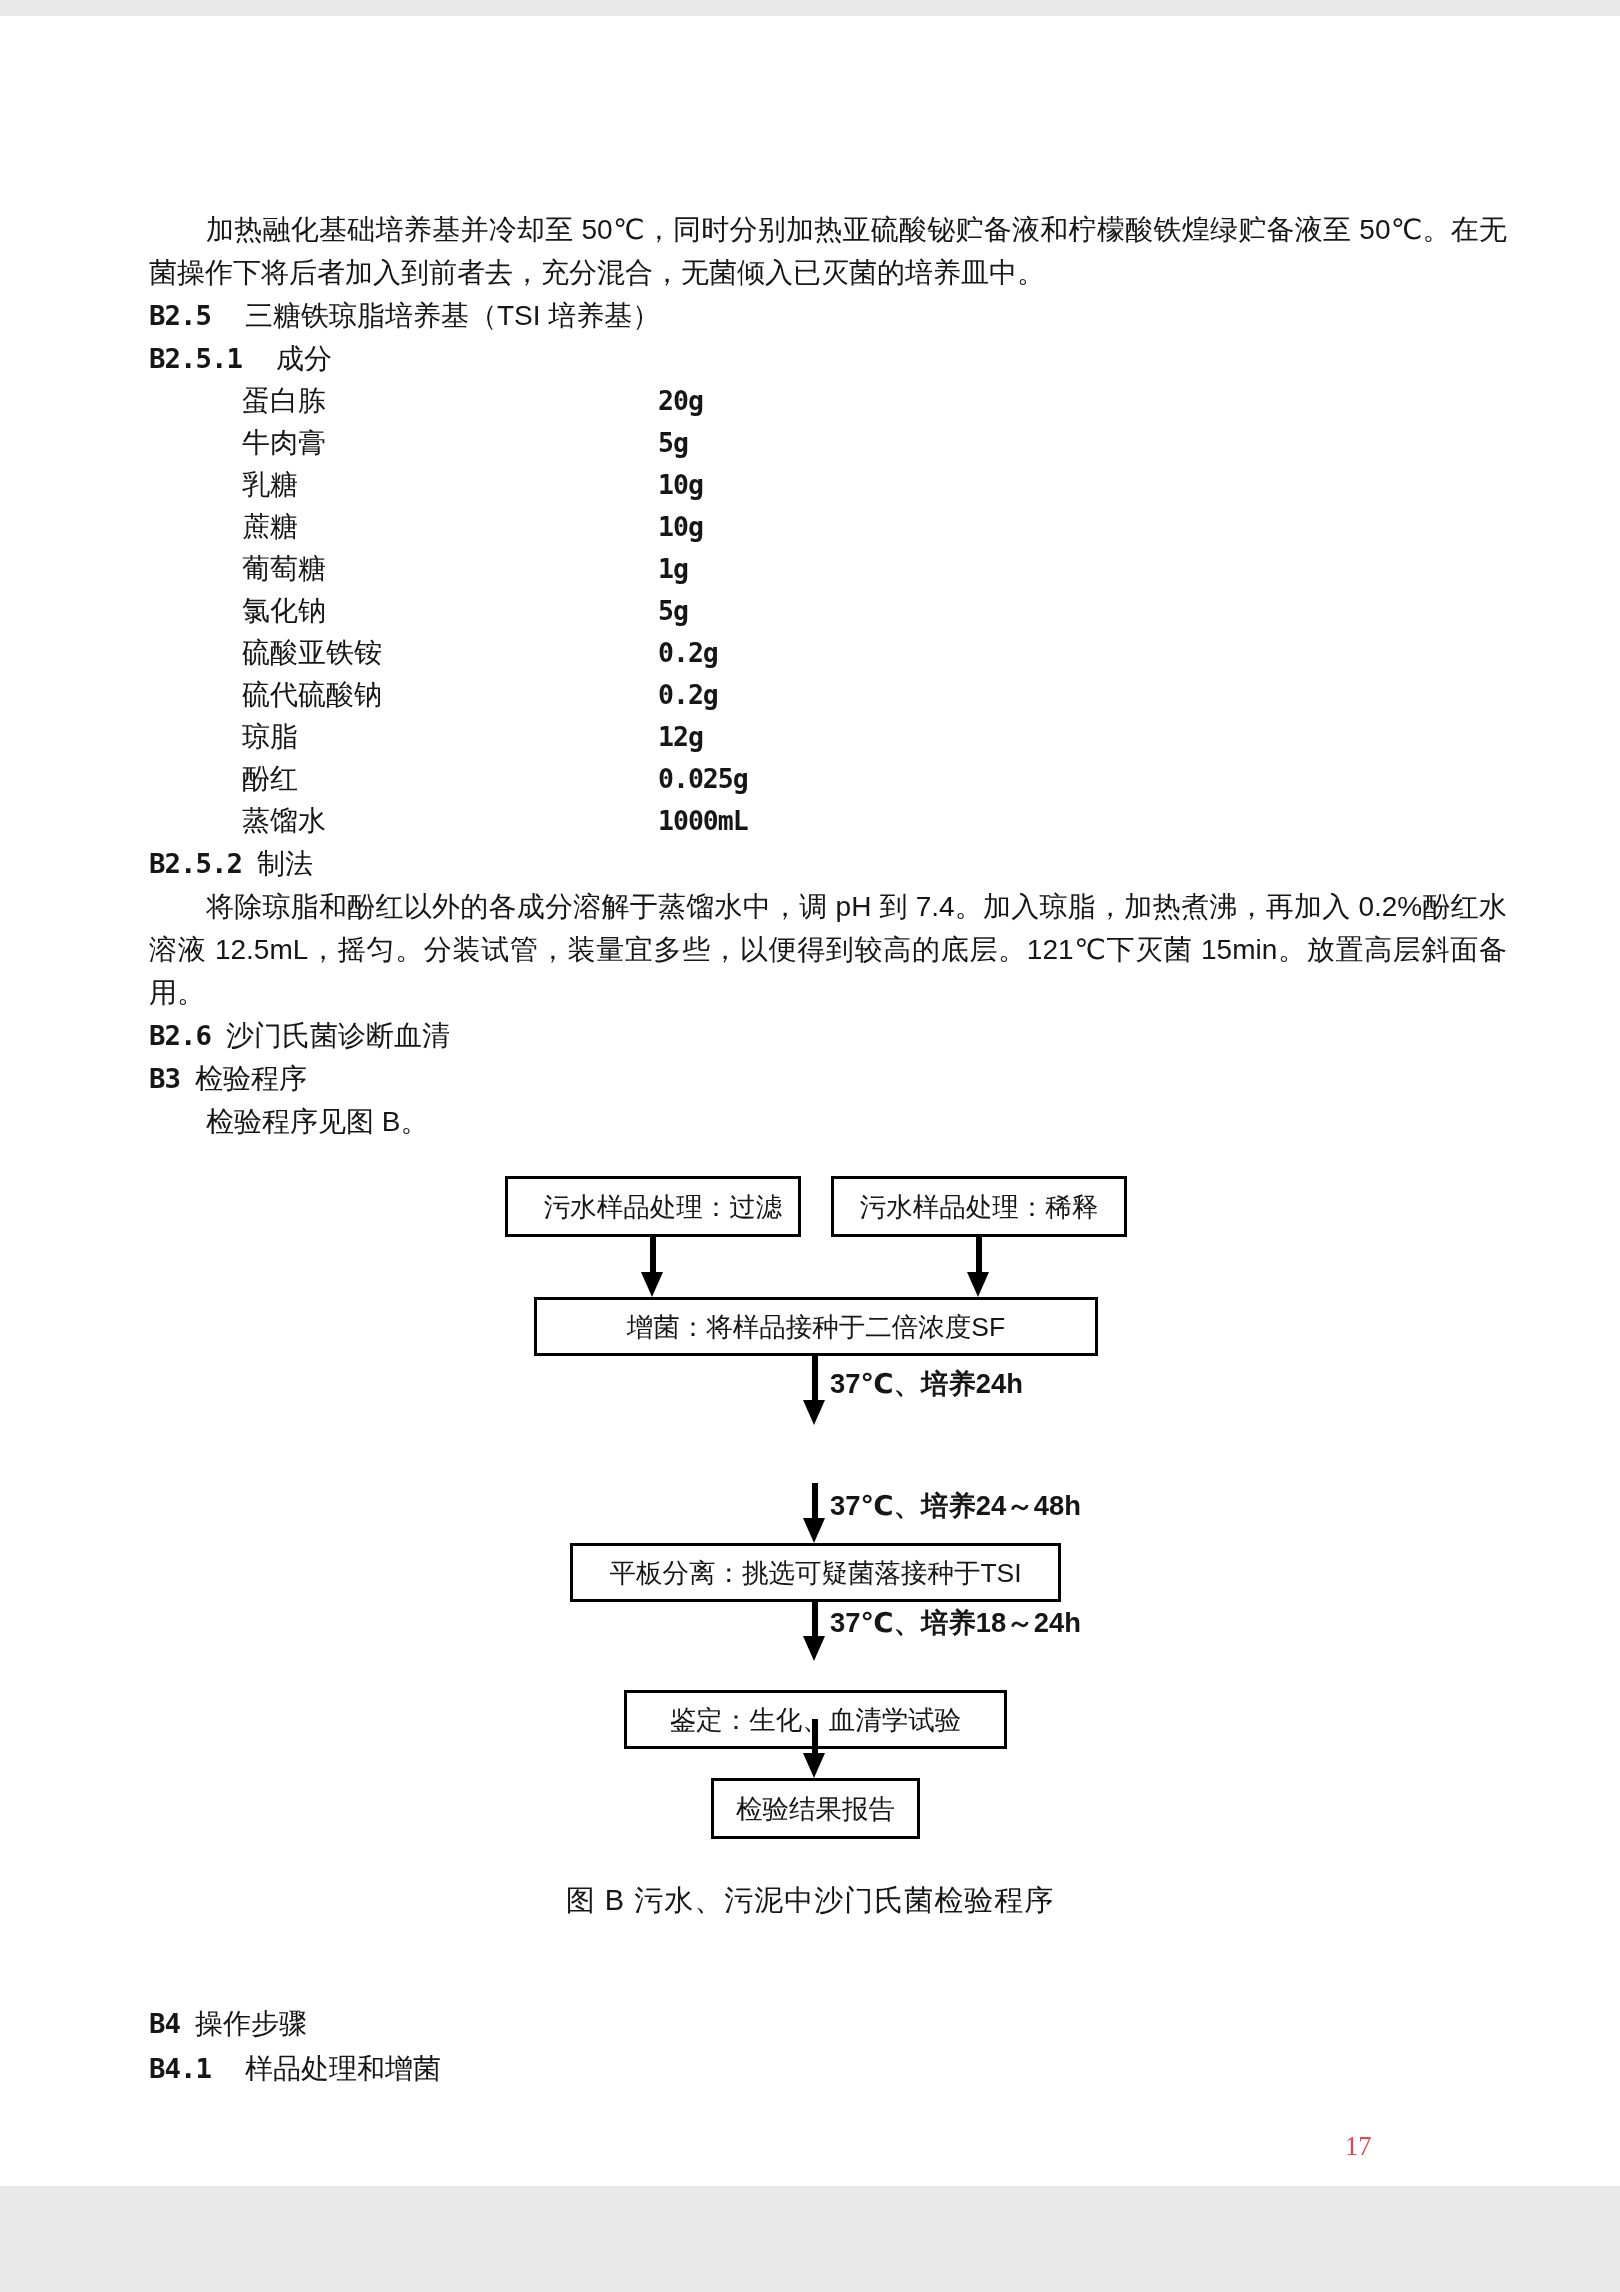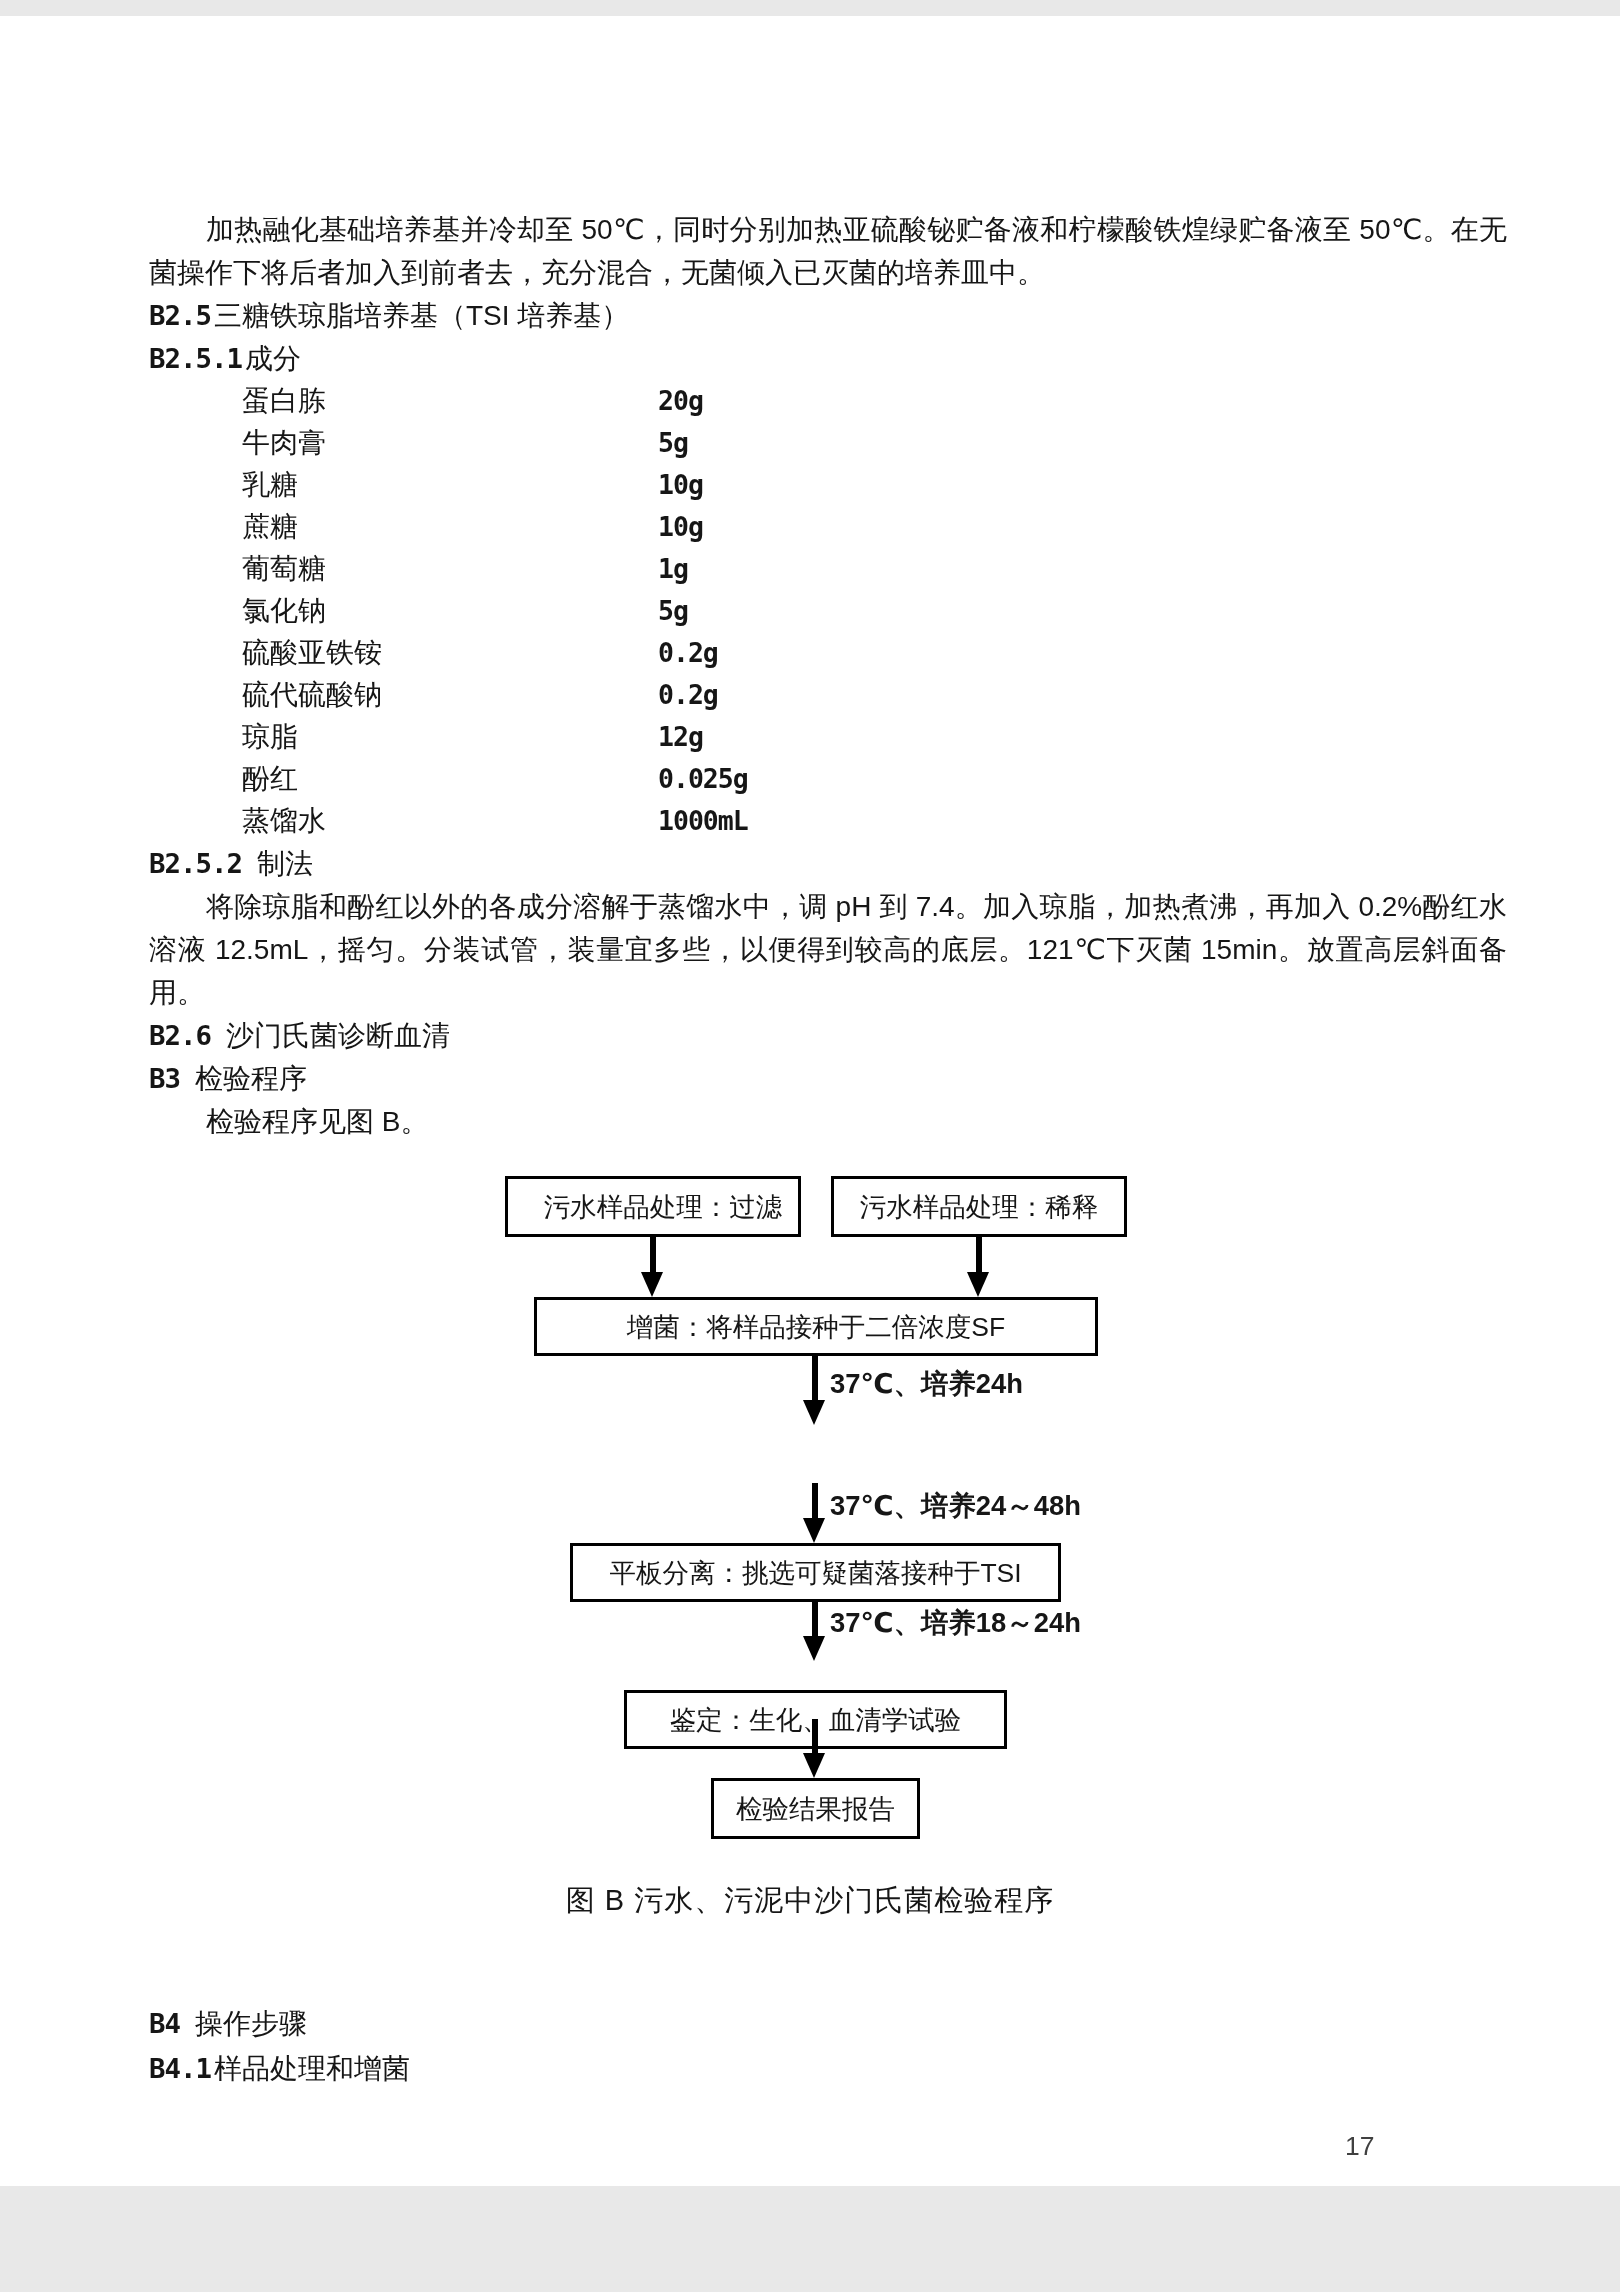--- a/index.html
+++ b/index.html
@@ -15,21 +15,21 @@
   
   .body-text{
     position:absolute;left:149px;top:192px;width:1358px;
     font-size:28px;line-height:43px;
   }
   .para{
     margin:0;text-align:justify;text-justify:inter-ideograph;
   }
   .indent{text-indent:57px;}
   .clause{
-    display:flex;align-items:baseline;gap:3px;
+    display:flex;align-items:baseline;gap:34px;
     height:43px;line-height:43px;white-space:nowrap;
   }
   .clause.wide{gap:15px;}
   .cid{
     font-family:"DejaVu Sans Mono","Liberation Mono",monospace;
     font-weight:bold;font-size:27.4px;letter-spacing:-1px;
   }
   .ctitle{font-size:28px;}
   
   .ingredients{position:relative;width:100%;}
@@ -64,22 +64,22 @@
   }
   .fcaption{
     position:absolute;left:0;width:1620px;top:1865px;
     text-align:center;font-size:29px;font-weight:normal;letter-spacing:1px;
   }
   
   .bottom{position:absolute;left:149px;top:1985px;width:1358px;}
   .bottom .clause{height:45px;line-height:45px;}
   .pagenum{
     position:absolute;left:1345px;top:2115px;
-    font-family:Liberation Sans, sans-serif;
-    font-size:26.5px;color:#404040;
+    font-family:Liberation Serif, serif;
+    font-size:26.5px;color:#ef4444;
   }
 </style>
 </head>
 <body>
 
 <div class="page">
 
   <div class="body-text">
 
     <p class="para indent">加热融化基础培养基并冷却至 50℃，同时分别加热亚硫酸铋贮备液和柠檬酸铁煌绿贮备液至 50℃。在无菌操作下将后者加入到前者去，充分混合，无菌倾入已灭菌的培养皿中。</p>

